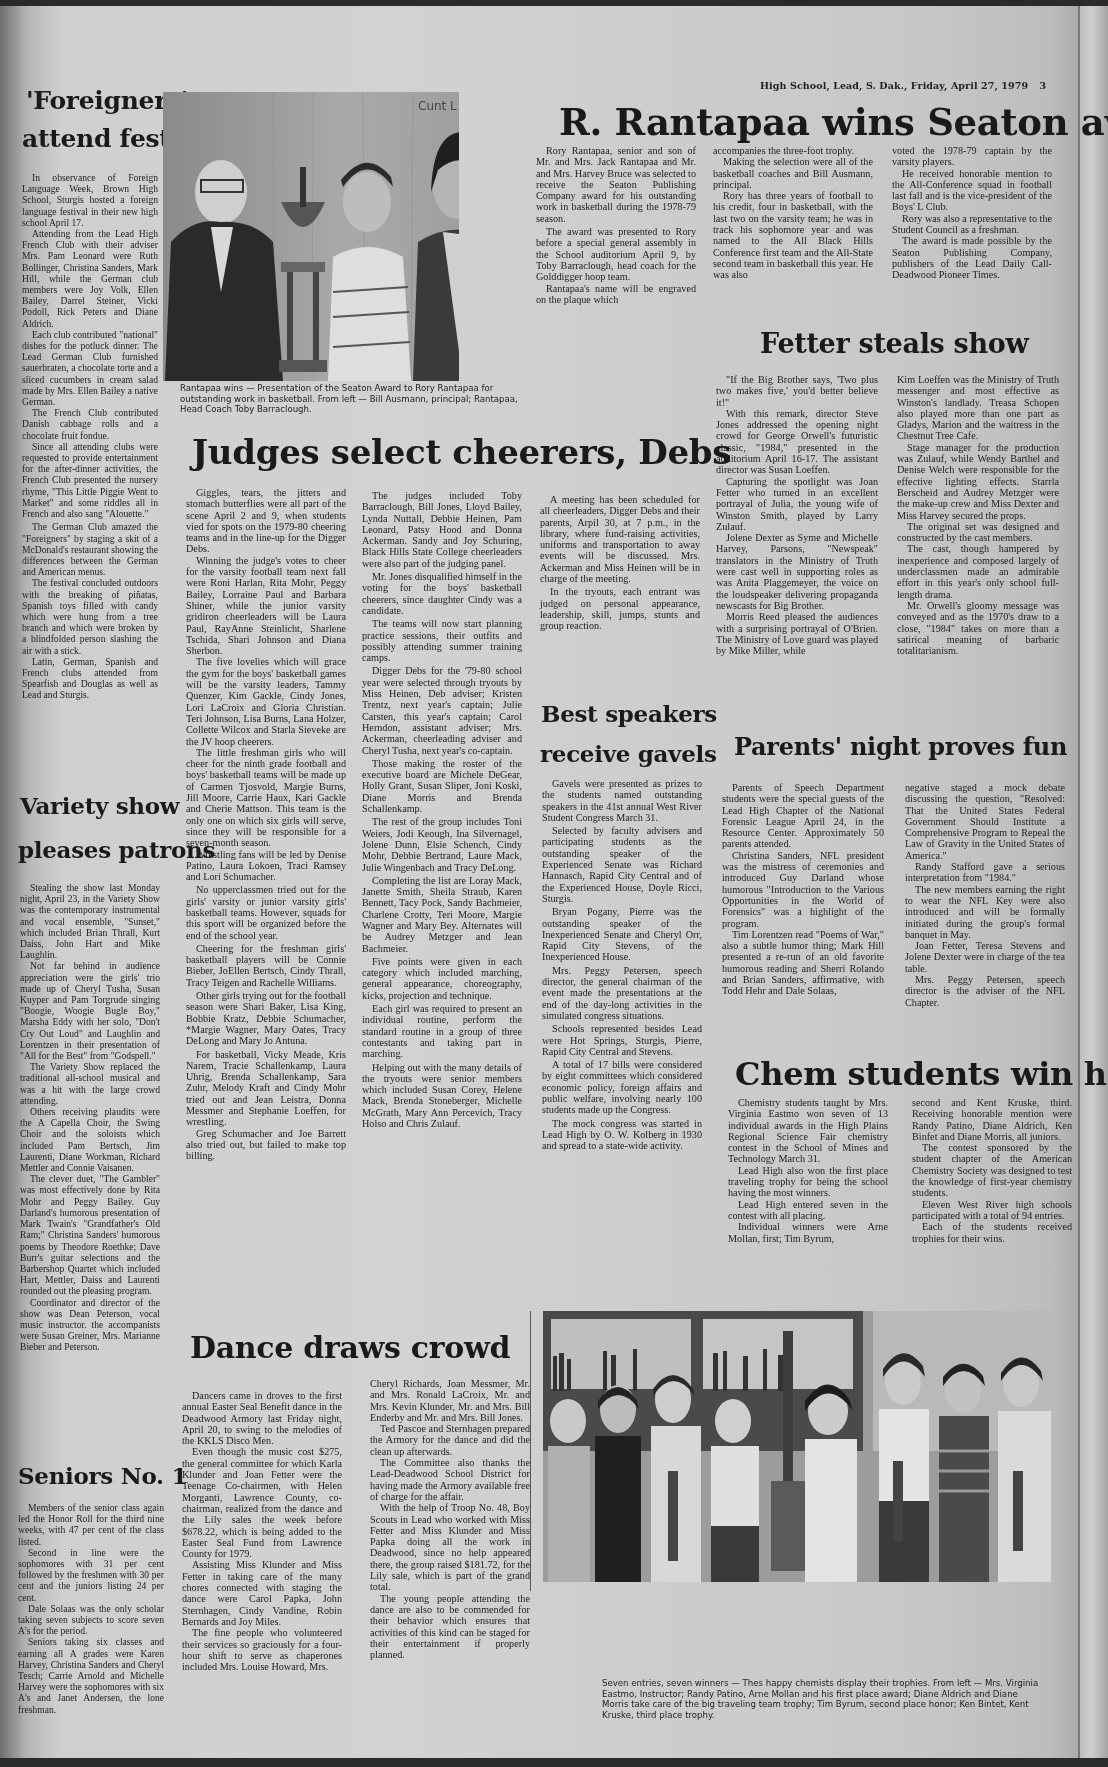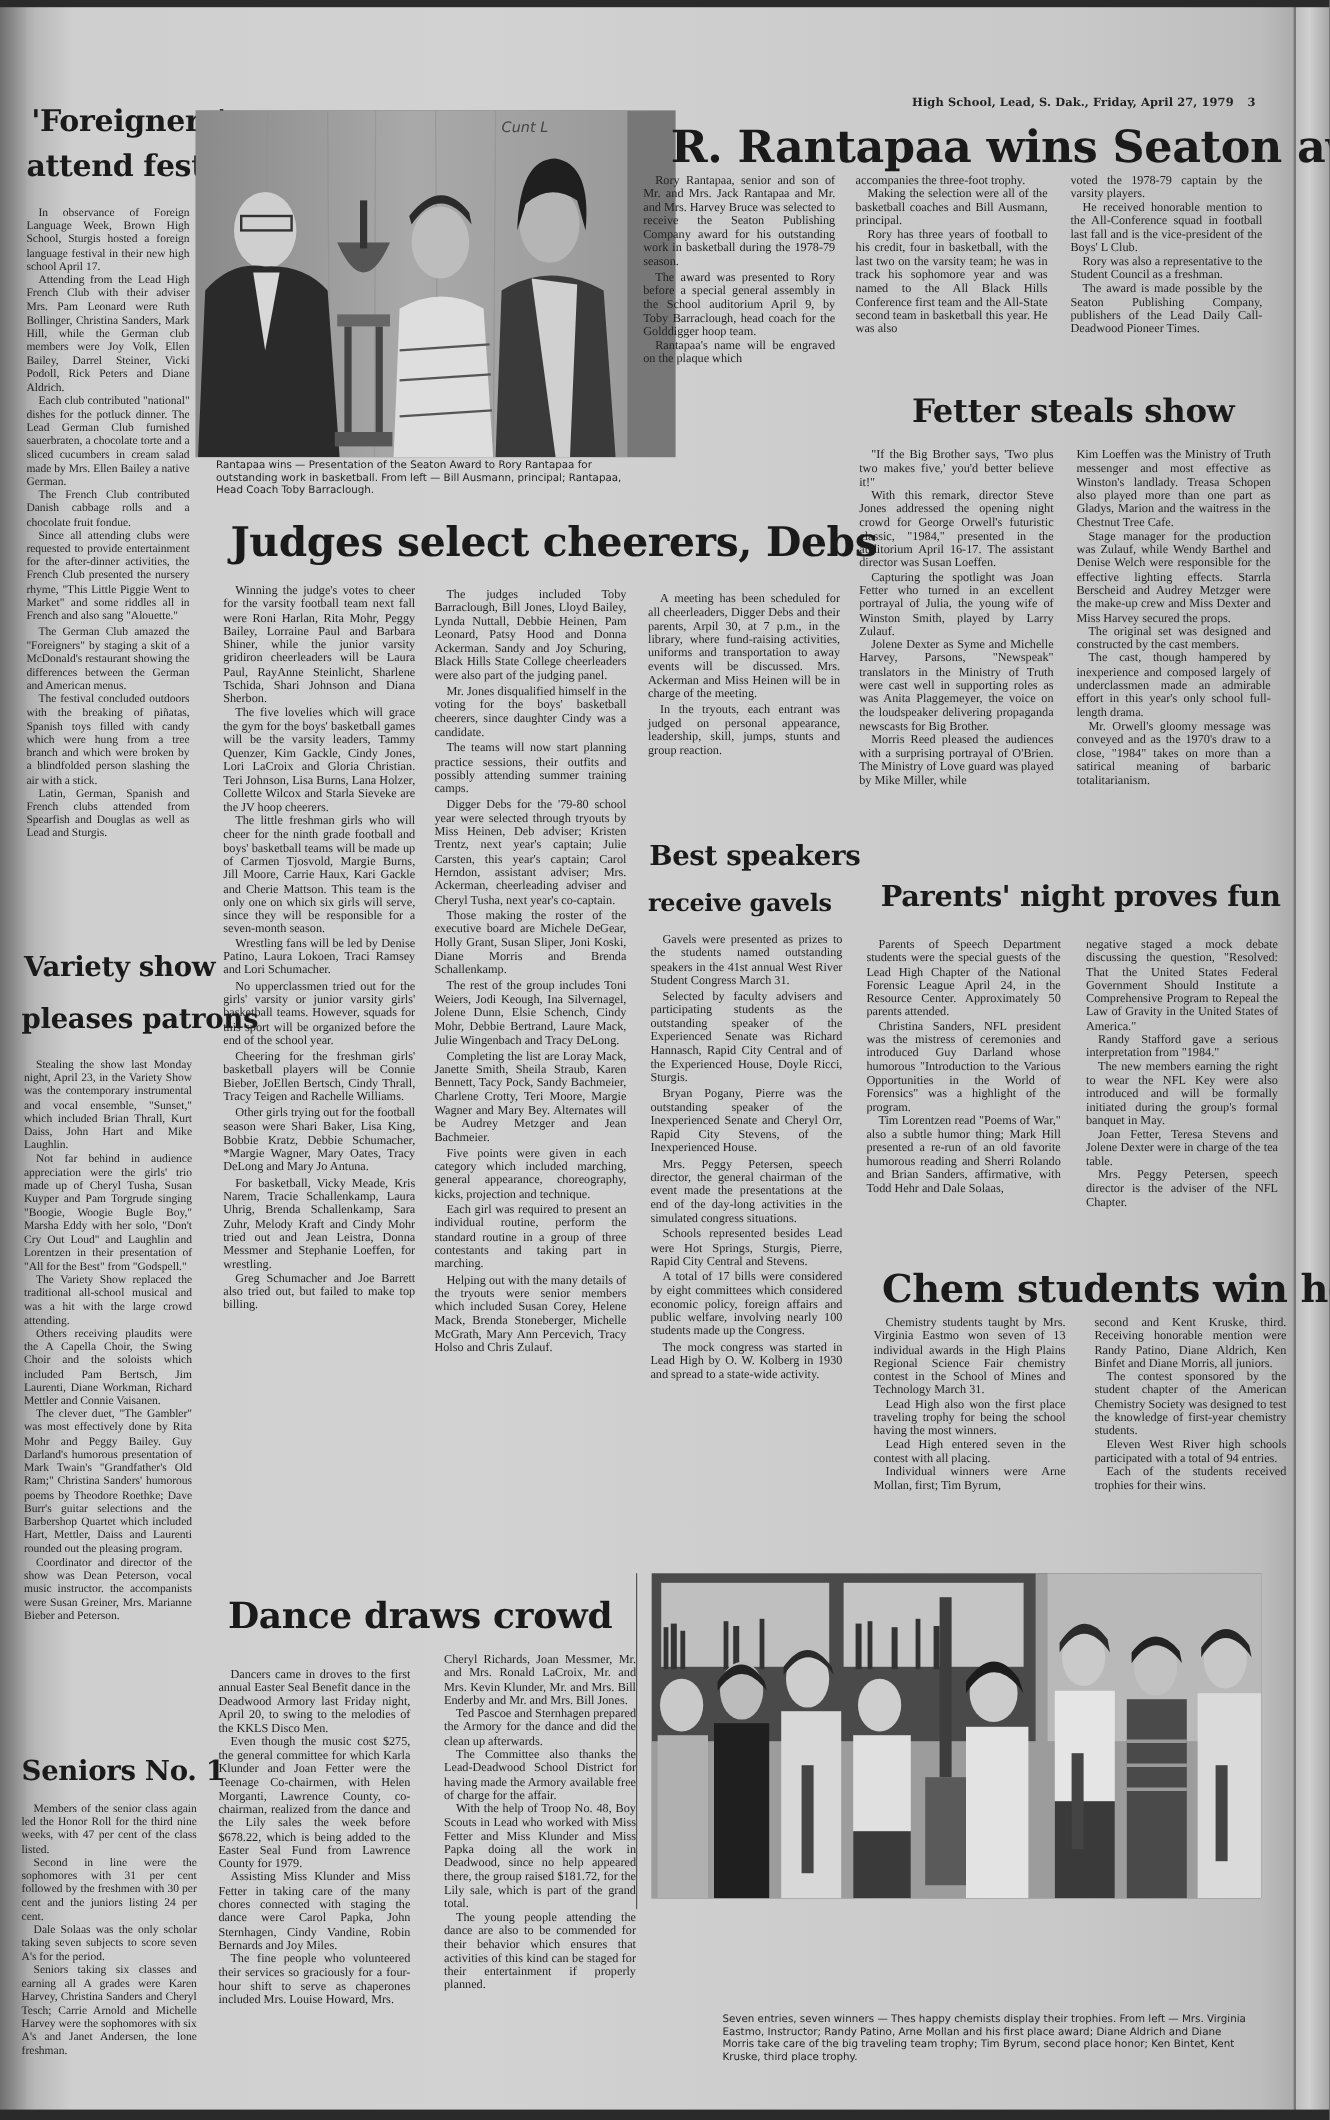--- a/index.html
+++ b/index.html
@@ -86,21 +86,21 @@
   </div>
 
   <div class="hl" style="left:18px;top:1462px;font-size:23px;">Seniors No. 1</div>
   <div class="col" style="left:18px;top:1502px;width:146px;font-size:9.6px;line-height:11.2px;">
     <p>Members of the senior class again led the Honor Roll for the third nine weeks, with 47 per cent of the class listed.</p>
     <p>Second in line were the sophomores with 31 per cent followed by the freshmen with 30 per cent and the juniors listing 24 per cent.</p>
     <p>Dale Solaas was the only scholar taking seven subjects to score seven A's for the period.</p>
     <p>Seniors taking six classes and earning all A grades were Karen Harvey, Christina Sanders and Cheryl Tesch; Carrie Arnold and Michelle Harvey were the sophomores with six A's and Janet Andersen, the lone freshman.</p>
   </div>
 
-  <div class="photo" style="left:163px;top:92px;width:400px;height:289px;font-style:italic;">
+  <div class="photo" style="left:163px;top:92px;width:296px;height:289px;">
     <svg width="360" height="289" viewBox="0 0 360 289">
       <defs>
         <linearGradient id="wall" x1="0" x2="1">
           <stop offset="0" stop-color="#8a8a8a"></stop>
             <stop offset="0.5" stop-color="#a9a9a9"></stop>
             <stop offset="1" stop-color="#9a9a9a"></stop>
         </linearGradient>
       </defs>
       <rect width="360" height="289" fill="url(#wall)"></rect>
       <g stroke="#8f8f8f" stroke-width="1" opacity="0.6">
@@ -171,20 +171,21 @@
   <div class="col" style="left:897px;top:374px;width:162px;">
     <p style="text-indent:0">Kim Loeffen was the Ministry of Truth messenger and most effective as Winston's landlady. Treasa Schopen also played more than one part as Gladys, Marion and the waitress in the Chestnut Tree Cafe.</p>
     <p>Stage manager for the production was Zulauf, while Wendy Barthel and Denise Welch were responsible for the effective lighting effects. Starrla Berscheid and Audrey Metzger were the make-up crew and Miss Dexter and Miss Harvey secured the props.</p>
     <p>The original set was designed and constructed by the cast members.</p>
     <p>The cast, though hampered by inexperience and composed largely of underclassmen made an admirable effort in this year's only school full-length drama.</p>
     <p>Mr. Orwell's gloomy message was conveyed and as the 1970's draw to a close, "1984" takes on more than a satirical meaning of barbaric totalitarianism.</p>
   </div>
 
   <div class="hl" style="left:192px;top:432px;font-size:34px;">Judges select cheerers, Debs</div>
   <div class="col" style="left:186px;top:487px;width:160px;">
+    <p>Giggles, tears, the jitters and stomach butterflies were all part of the scene April 2 and 9, when students vied for spots on the 1979-80 cheering teams and in the line-up for the Digger Debs.</p>
     <p>Winning the judge's votes to cheer for the varsity football team next fall were Roni Harlan, Rita Mohr, Peggy Bailey, Lorraine Paul and Barbara Shiner, while the junior varsity gridiron cheerleaders will be Laura Paul, RayAnne Steinlicht, Sharlene Tschida, Shari Johnson and Diana Sherbon.</p>
     <p>The five lovelies which will grace the gym for the boys' basketball games will be the varsity leaders, Tammy Quenzer, Kim Gackle, Cindy Jones, Lori LaCroix and Gloria Christian. Teri Johnson, Lisa Burns, Lana Holzer, Collette Wilcox and Starla Sieveke are the JV hoop cheerers.</p>
     <p>The little freshman girls who will cheer for the ninth grade football and boys' basketball teams will be made up of Carmen Tjosvold, Margie Burns, Jill Moore, Carrie Haux, Kari Gackle and Cherie Mattson. This team is the only one on which six girls will serve, since they will be responsible for a seven-month season.</p>
     <p>Wrestling fans will be led by Denise Patino, Laura Lokoen, Traci Ramsey and Lori Schumacher.</p>
     <p class="gap">No upperclassmen tried out for the girls' varsity or junior varsity girls' basketball teams. However, squads for this sport will be organized before the end of the school year.</p>
     <p class="gap">Cheering for the freshman girls' basketball players will be Connie Bieber, JoEllen Bertsch, Cindy Thrall, Tracy Teigen and Rachelle Williams.</p>
     <p class="gap">Other girls trying out for the football season were Shari Baker, Lisa King, Bobbie Kratz, Debbie Schumacher, *Margie Wagner, Mary Oates, Tracy DeLong and Mary Jo Antuna.</p>
     <p class="gap">For basketball, Vicky Meade, Kris Narem, Tracie Schallenkamp, Laura Uhrig, Brenda Schallenkamp, Sara Zuhr, Melody Kraft and Cindy Mohr tried out and Jean Leistra, Donna Messmer and Stephanie Loeffen, for wrestling.</p>
     <p>Greg Schumacher and Joe Barrett also tried out, but failed to make top billing.</p>
   </div>
@@ -199,21 +200,21 @@
     <p class="gap">Five points were given in each category which included marching, general appearance, choreography, kicks, projection and technique.</p>
     <p class="gap">Each girl was required to present an individual routine, perform the standard routine in a group of three contestants and taking part in marching.</p>
     <p class="gap">Helping out with the many details of the tryouts were senior members which included Susan Corey, Helene Mack, Brenda Stoneberger, Michelle McGrath, Mary Ann Percevich, Tracy Holso and Chris Zulauf.</p>
   </div>
   <div class="col" style="left:540px;top:494px;width:160px;">
     <p>A meeting has been scheduled for all cheerleaders, Digger Debs and their parents, Arpil 30, at 7 p.m., in the library, where fund-raising activities, uniforms and transportation to away events will be discussed. Mrs. Ackerman and Miss Heinen will be in charge of the meeting.</p>
     <p class="gap">In the tryouts, each entrant was judged on personal appearance, leadership, skill, jumps, stunts and group reaction.</p>
   </div>
 
   <div class="hl" style="left:541px;top:700px;font-size:23px;">Best speakers</div>
-  <div class="hl" style="left:540px;top:740px;font-size:20px;text-align:right;">receive gavels</div>
+  <div class="hl" style="left:540px;top:740px;font-size:23px;text-align:right;">receive gavels</div>
   <div class="col" style="left:542px;top:778px;width:160px;">
     <p>Gavels were presented as prizes to the students named outstanding speakers in the 41st annual West River Student Congress March 31.</p>
     <p class="gap">Selected by faculty advisers and participating students as the outstanding speaker of the Experienced Senate was Richard Hannasch, Rapid City Central and of the Experienced House, Doyle Ricci, Sturgis.</p>
     <p class="gap">Bryan Pogany, Pierre was the outstanding speaker of the Inexperienced Senate and Cheryl Orr, Rapid City Stevens, of the Inexperienced House.</p>
     <p class="gap">Mrs. Peggy Petersen, speech director, the general chairman of the event made the presentations at the end of the day-long activities in the simulated congress situations.</p>
     <p class="gap">Schools represented besides Lead were Hot Springs, Sturgis, Pierre, Rapid City Central and Stevens.</p>
     <p class="gap">A total of 17 bills were considered by eight committees which considered economic policy, foreign affairs and public welfare, involving nearly 100 students made up the Congress.</p>
     <p class="gap">The mock congress was started in Lead High by O. W. Kolberg in 1930 and spread to a state-wide activity.</p>
   </div>
 

